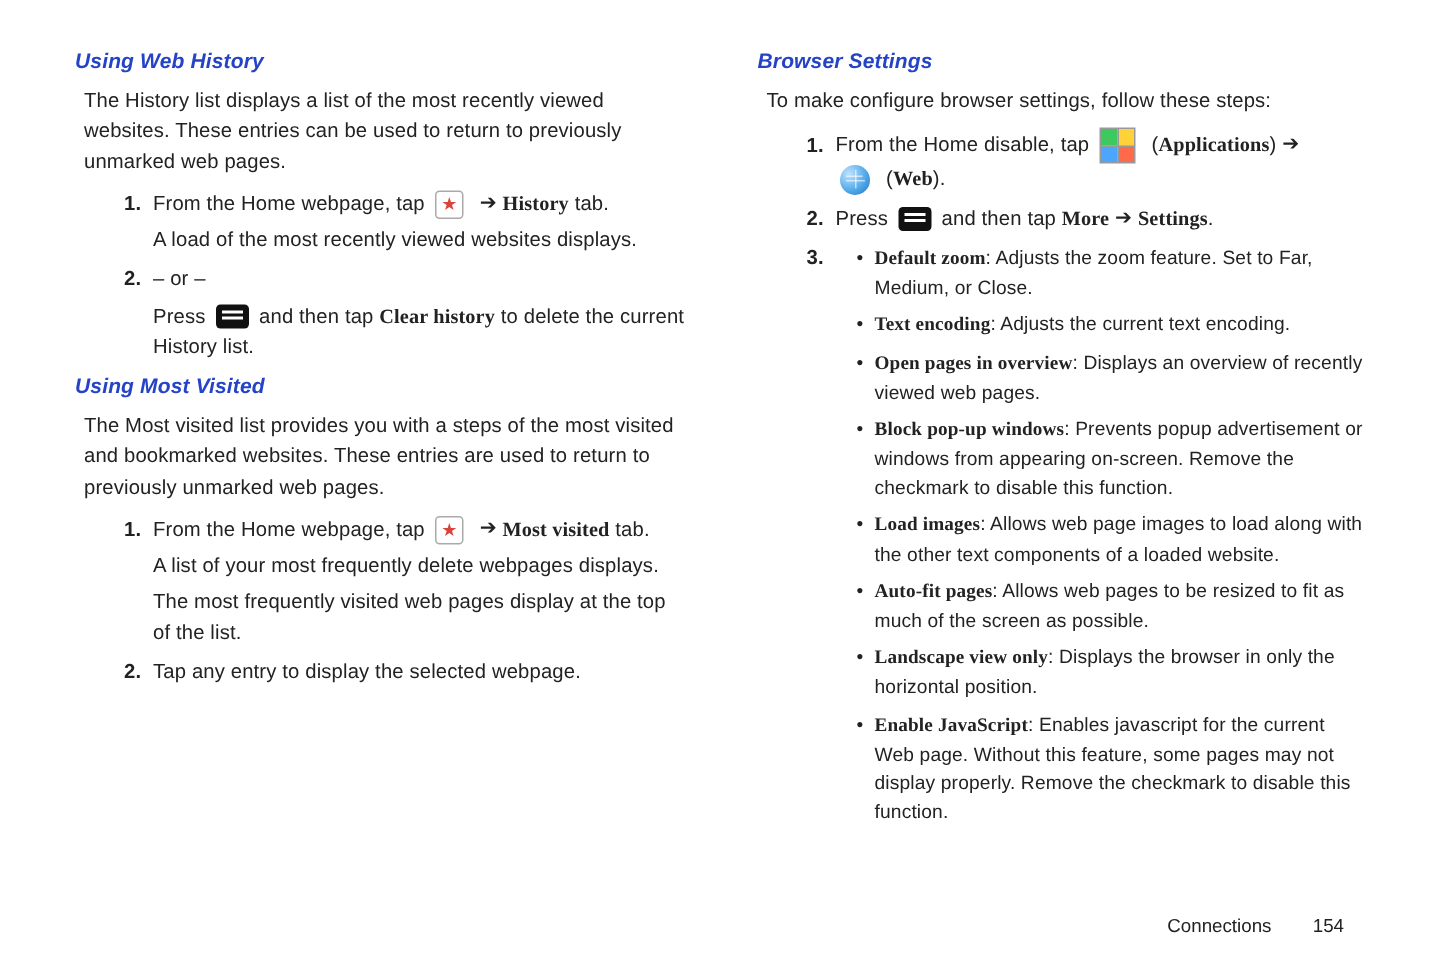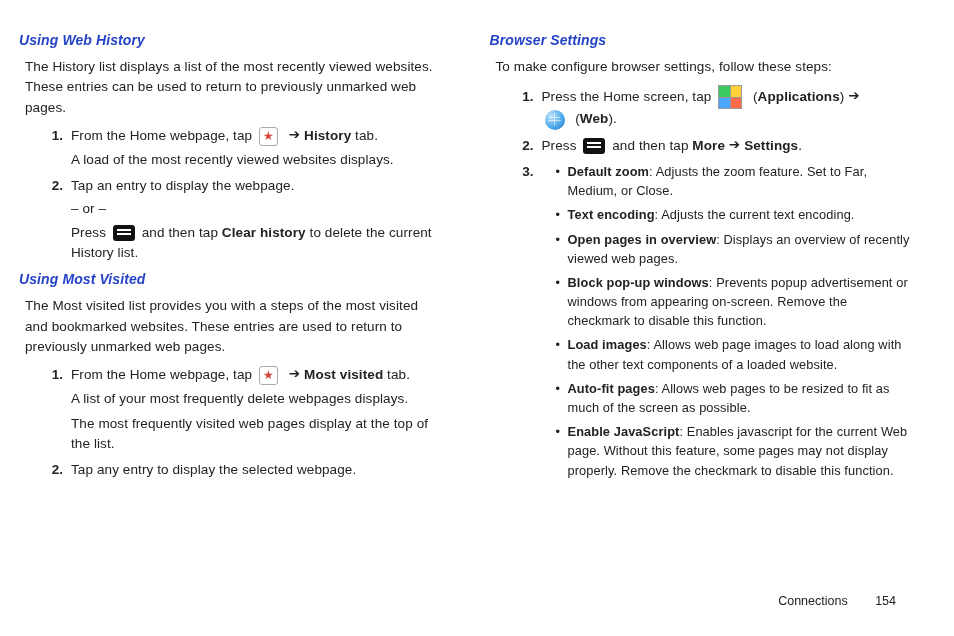--- a/index.html
+++ b/index.html
@@ -6,21 +6,21 @@
     margin: 0;
     padding: 0;
     width: 954px;
     height: 636px;
     background: #fff;
     font-family: Arial, Helvetica, sans-serif;
     color: #222;
   }
   .page {
     display: flex;
-    padding: 28px 42px 18px 19px;
+    padding: 28px 42px 18px 50px;
     box-sizing: border-box;
     height: 100%;
     position: relative;
   }
   .col {
     width: 50%;
     box-sizing: border-box;
     font-size: 13.5px;
     line-height: 1.5;
     letter-spacing: 0.1px;
@@ -66,21 +66,21 @@
     margin-bottom: 5px;
     font-stretch: condensed;
     font-size: 12.8px;
   }
   ul.bullets > li::before {
     content: "•";
     position: absolute;
     left: 0;
     top: 0;
   }
-  b { font-weight: bold; }
+  b { font-weight: bold; font-family: Liberation Serif, serif; }
   .icon {
     display: inline-block;
     vertical-align: middle;
     margin: 0 3px;
   }
   
   .ic-star {
     width: 17px; height: 17px;
     background: #fff;
     border: 1px solid #aaa;
@@ -140,21 +140,21 @@
       linear-gradient(rgba(255,255,255,.6),rgba(255,255,255,.6)) 50% 50%/1px 90% no-repeat;
     border-radius:50%;
   }
   .arrow {
     font-family: Arial, sans-serif;
     display:inline-block;
     transform: translateY(-1px);
   }
   .footer {
     position: absolute;
-    bottom: 28px;
+    bottom: 12px;
     right: 58px;
     font-size: 12.5px;
     color: #222;
   }
   .footer .sec { margin-right: 24px; }
 </style>
 </head>
 <body>
 
 <div class="page">
@@ -165,21 +165,20 @@
     <p class="intro">The History list displays a list of the most recently viewed websites. These entries can be used to return to previously unmarked web pages.</p>
     <ol class="steps">
       <li>
         <span>From the Home webpage, tap </span>
         <span class="icon ic-star"></span>
         &nbsp;<span class="arrow">➔</span>
         <b>History</b><span> tab.</span>
         <div class="sub">A load of the most recently viewed websites displays.</div>
       </li>
       <li>
-        <span>Tap an entry to display the webpage.</span>
         <div class="indent-or">– or –</div>
         <div class="sub">
           <span>Press </span>
           <span class="icon ic-menu"></span>
           <span> and then tap </span><b>Clear history</b><span> to delete the current History list.</span>
         </div>
       </li>
     </ol>
 
     <div class="h">Using Most Visited</div>
@@ -197,21 +196,21 @@
         <span>Tap any entry to display the selected webpage.</span>
       </li>
     </ol>
   </div>
 
   <div class="col right">
     <div class="h">Browser Settings</div>
     <p class="intro">To make configure browser settings, follow these steps:</p>
     <ol class="steps">
       <li>
-        <span>Press the Home screen, tap </span>
+        <span>From the Home disable, tap </span>
         <span class="icon ic-grid"></span>
         &nbsp;(<b>Applications</b>)
         <span class="arrow">➔</span>
         <br>
         <span class="icon ic-globe"></span>
         &nbsp;(<b>Web</b>).
       </li>
       <li>
         <span>Press </span>
         <span class="icon ic-menu"></span>
@@ -220,20 +219,21 @@
         <b>Settings</b>.
       </li>
       <li>
         <ul class="bullets">
           <li><b>Default zoom</b><span>: Adjusts the zoom feature. Set to Far, Medium, or Close.</span></li>
           <li><b>Text encoding</b><span>: Adjusts the current text encoding.</span></li>
           <li><b>Open pages in overview</b><span>: Displays an overview of recently viewed web pages.</span></li>
           <li><b>Block pop-up windows</b><span>: Prevents popup advertisement or windows from appearing on-screen. Remove the checkmark to disable this function.</span></li>
           <li><b>Load images</b><span>: Allows web page images to load along with the other text components of a loaded website.</span></li>
           <li><b>Auto-fit pages</b><span>: Allows web pages to be resized to fit as much of the screen as possible.</span></li>
+          <li><b>Landscape view only</b><span>: Displays the browser in only the horizontal position.</span></li>
           <li><b>Enable JavaScript</b><span>: Enables javascript for the current Web page. Without this feature, some pages may not display properly. Remove the checkmark to disable this function.</span></li>
         </ul>
       </li>
     </ol>
   </div>
 
   <div class="footer">
     <span class="sec">Connections</span>
     <span>154</span>
   </div>

